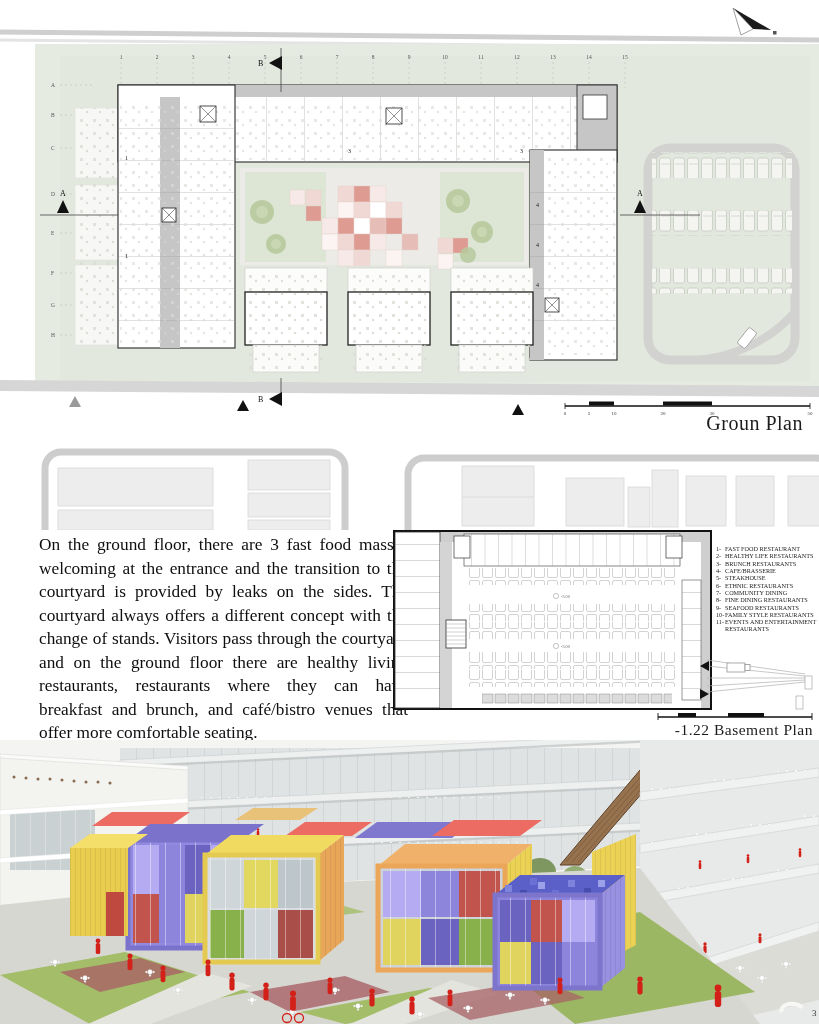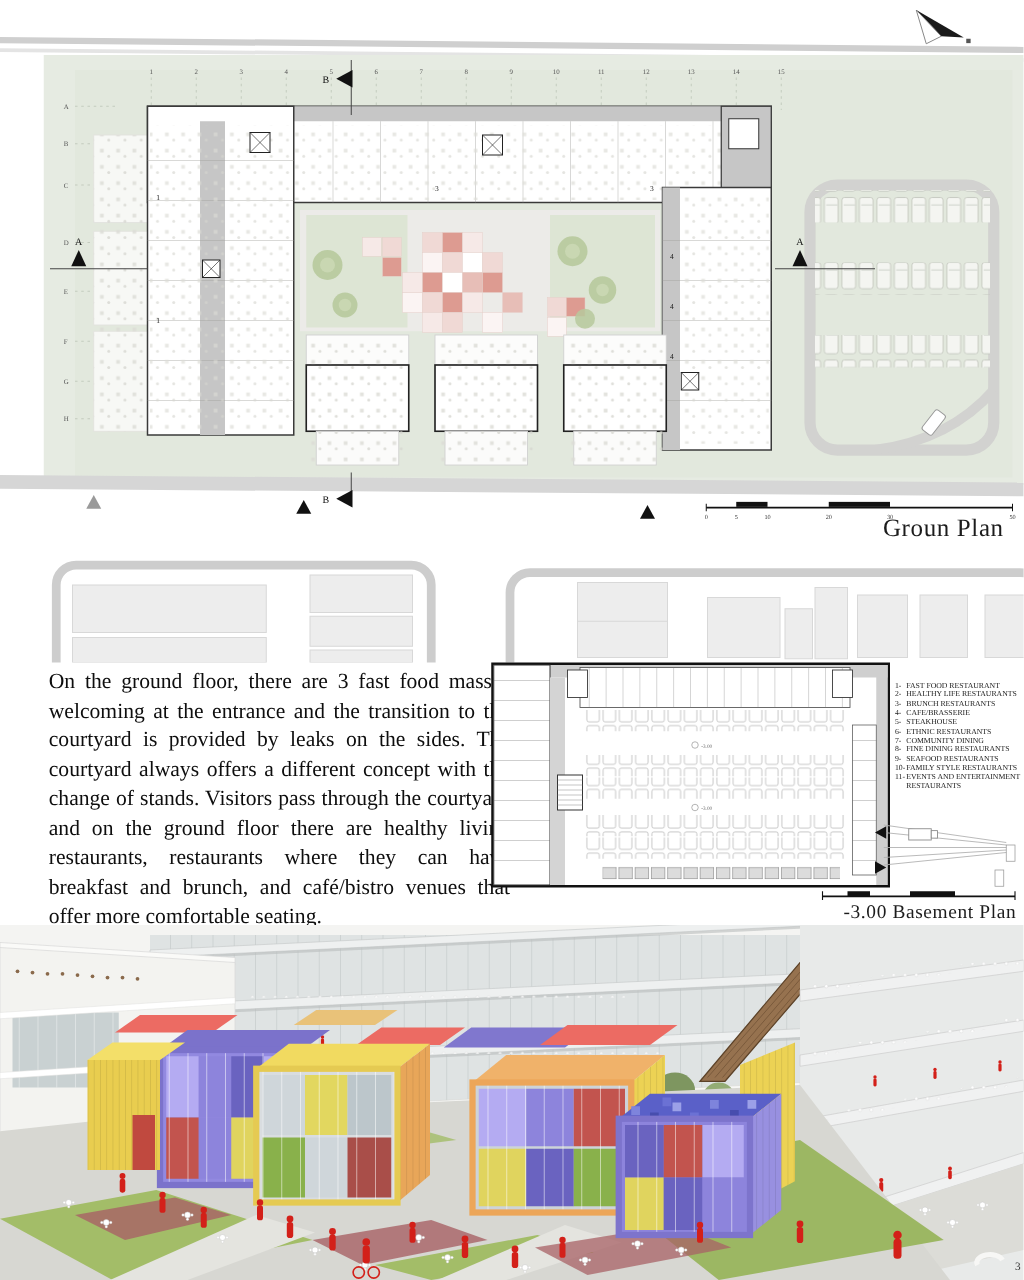--- a/index.html
+++ b/index.html
@@ -450,21 +450,21 @@
   <rect x="103" y="44" width="7" height="13" fill="none" stroke="#999" stroke-width="0.6"></rect>
 </svg>
 
 <svg class="abs" style="top:710px;left:652px" width="165" height="12" viewBox="0 0 165 12">
   <path d="M6,7 H160" stroke="#111" stroke-width="1.4"></path>
   <rect x="26" y="3" width="18" height="4" fill="#111"></rect>
   <rect x="76" y="3" width="36" height="4" fill="#111"></rect>
   <path d="M6,3 V10 M160,3 V10" stroke="#111" stroke-width="0.9"></path>
 </svg>
 
-<div id="basement-caption" class="plan-caption">-3.00 Basement Plan</div>
+<div id="basement-caption" class="plan-caption">-1.22 Basement Plan</div>
 
 <svg class="abs" style="top:740px;left:0" width="819" height="284" viewBox="0 0 819 284">
   <defs>
     <pattern id="gmull" width="15" height="60" patternUnits="userSpaceOnUse">
       <path d="M0,0 V60" stroke="rgba(255,255,255,0.85)" stroke-width="1.4"></path>
     </pattern>
     <pattern id="vstrip" width="5" height="10" patternUnits="userSpaceOnUse">
       <path d="M0,0 V10" stroke="rgba(0,0,0,0.13)" stroke-width="1"></path>
     </pattern>
     <pattern id="fmull" width="17" height="60" patternUnits="userSpaceOnUse">

